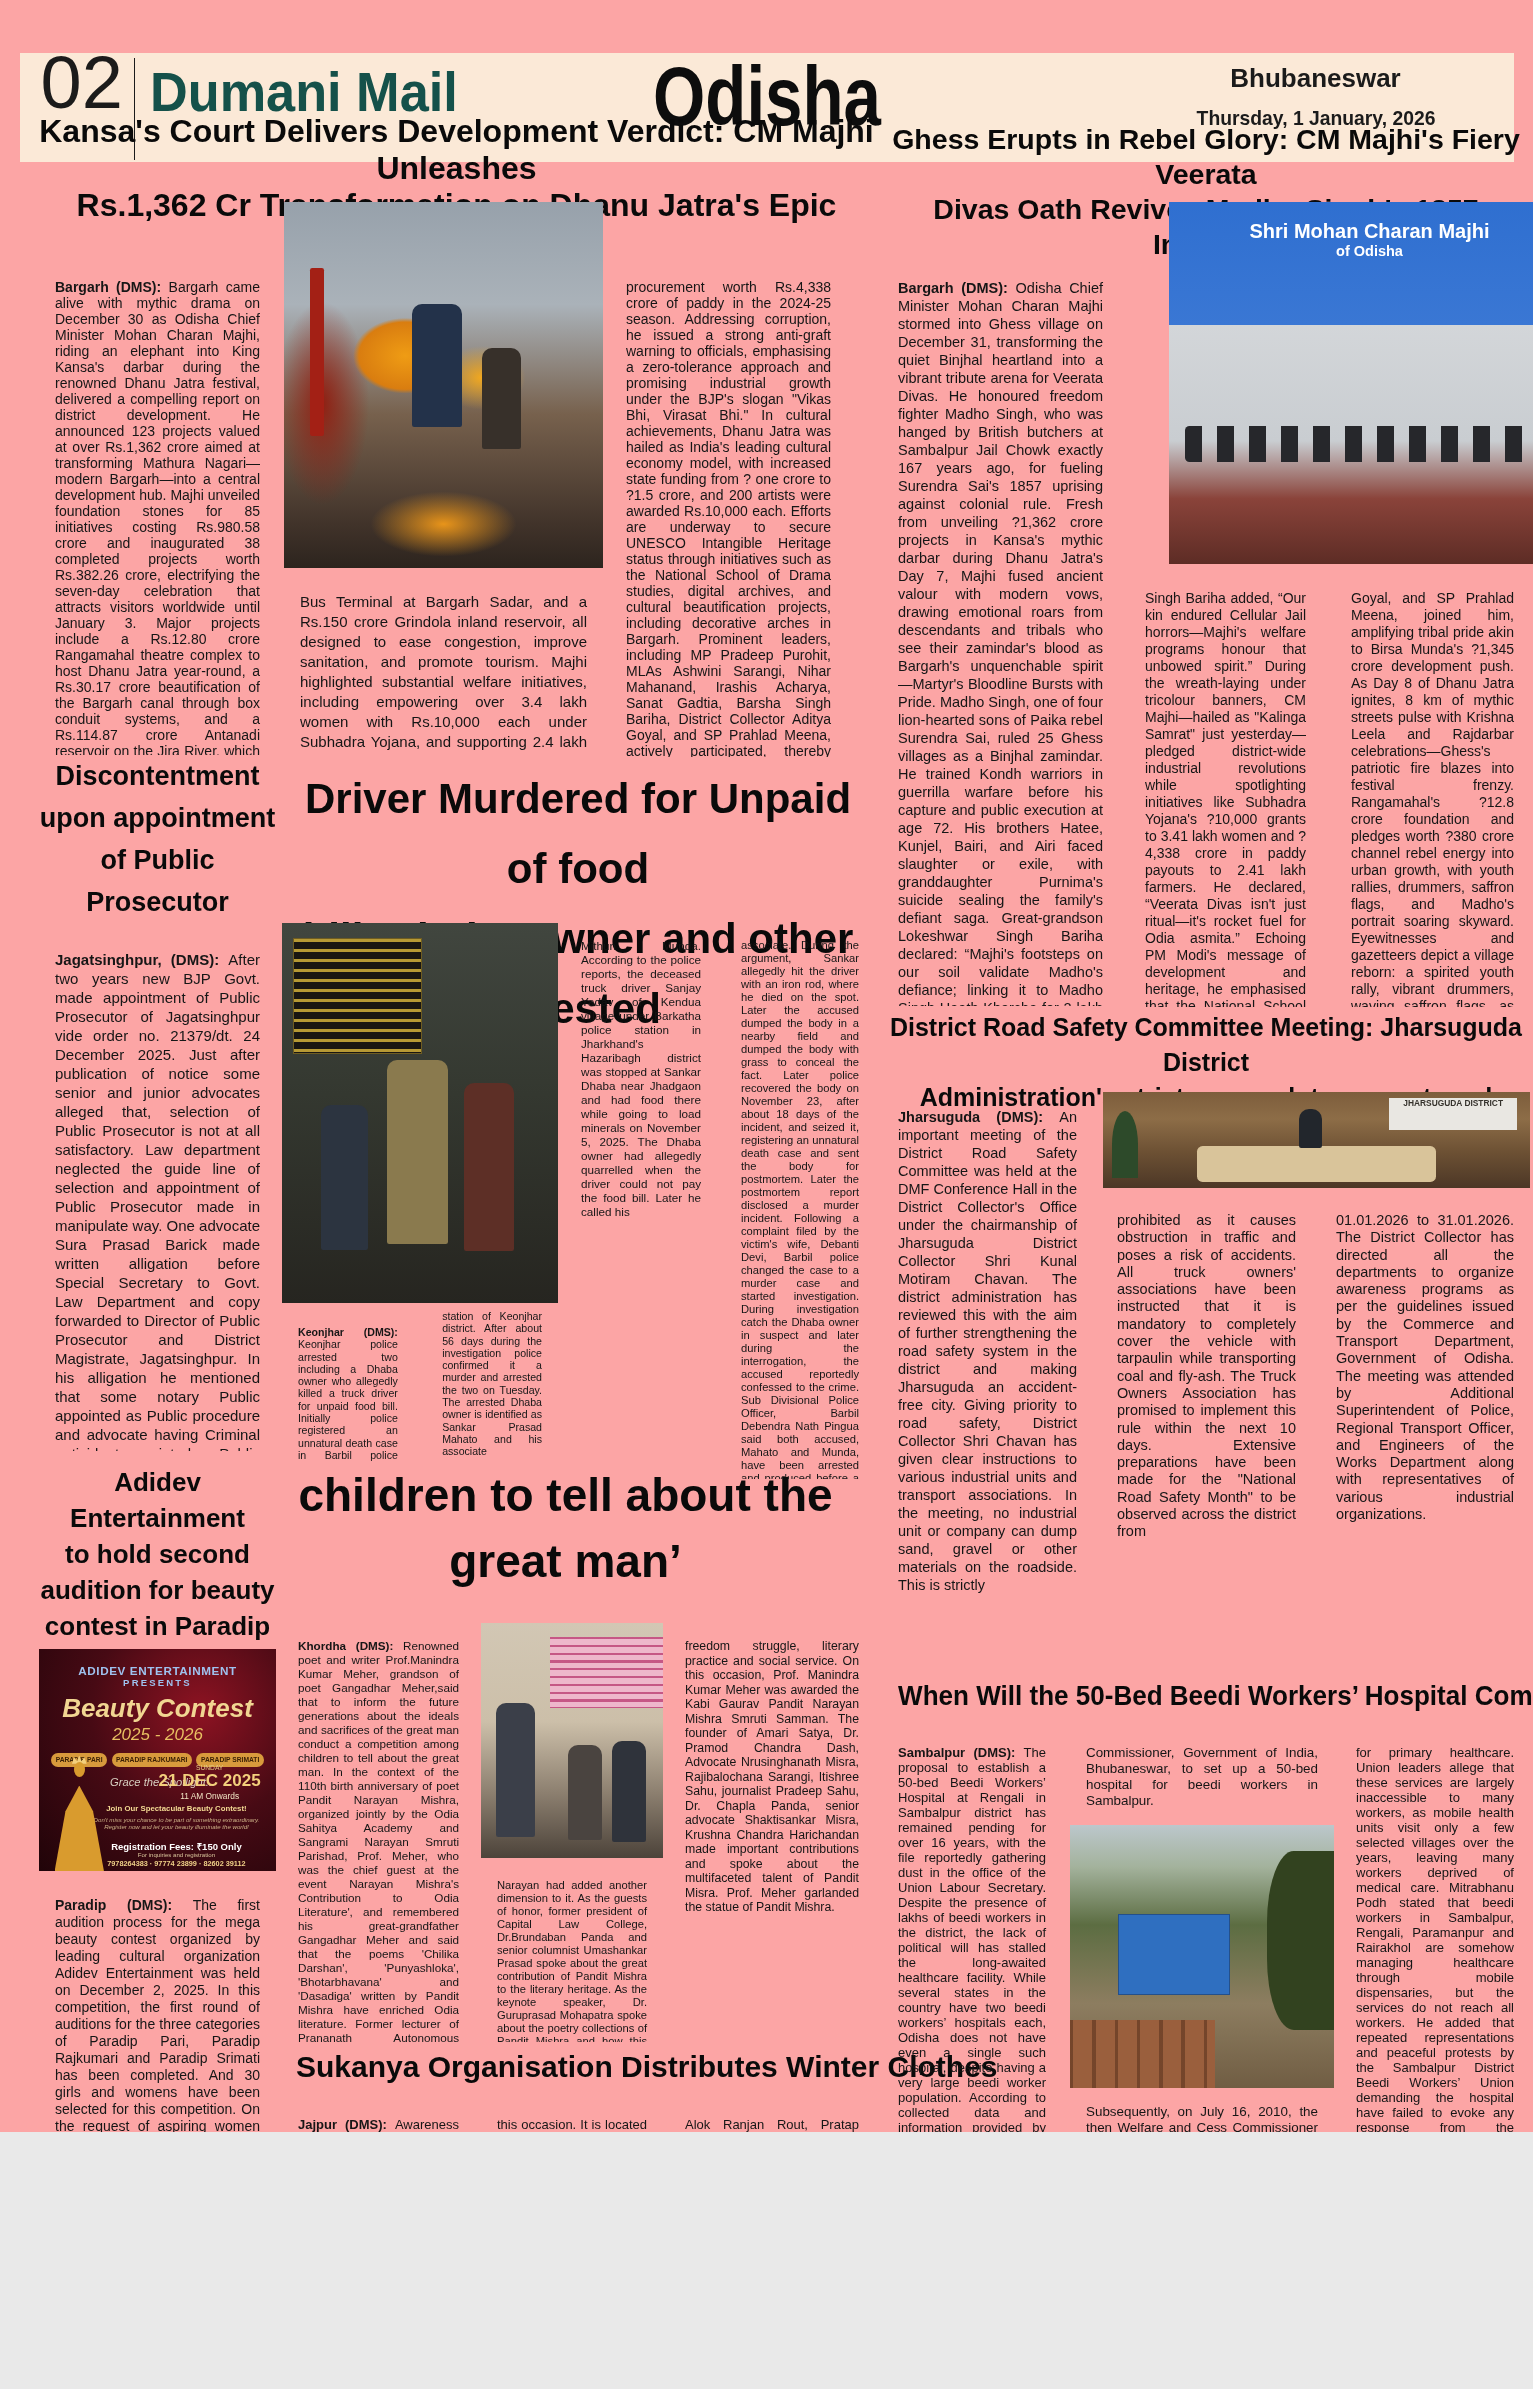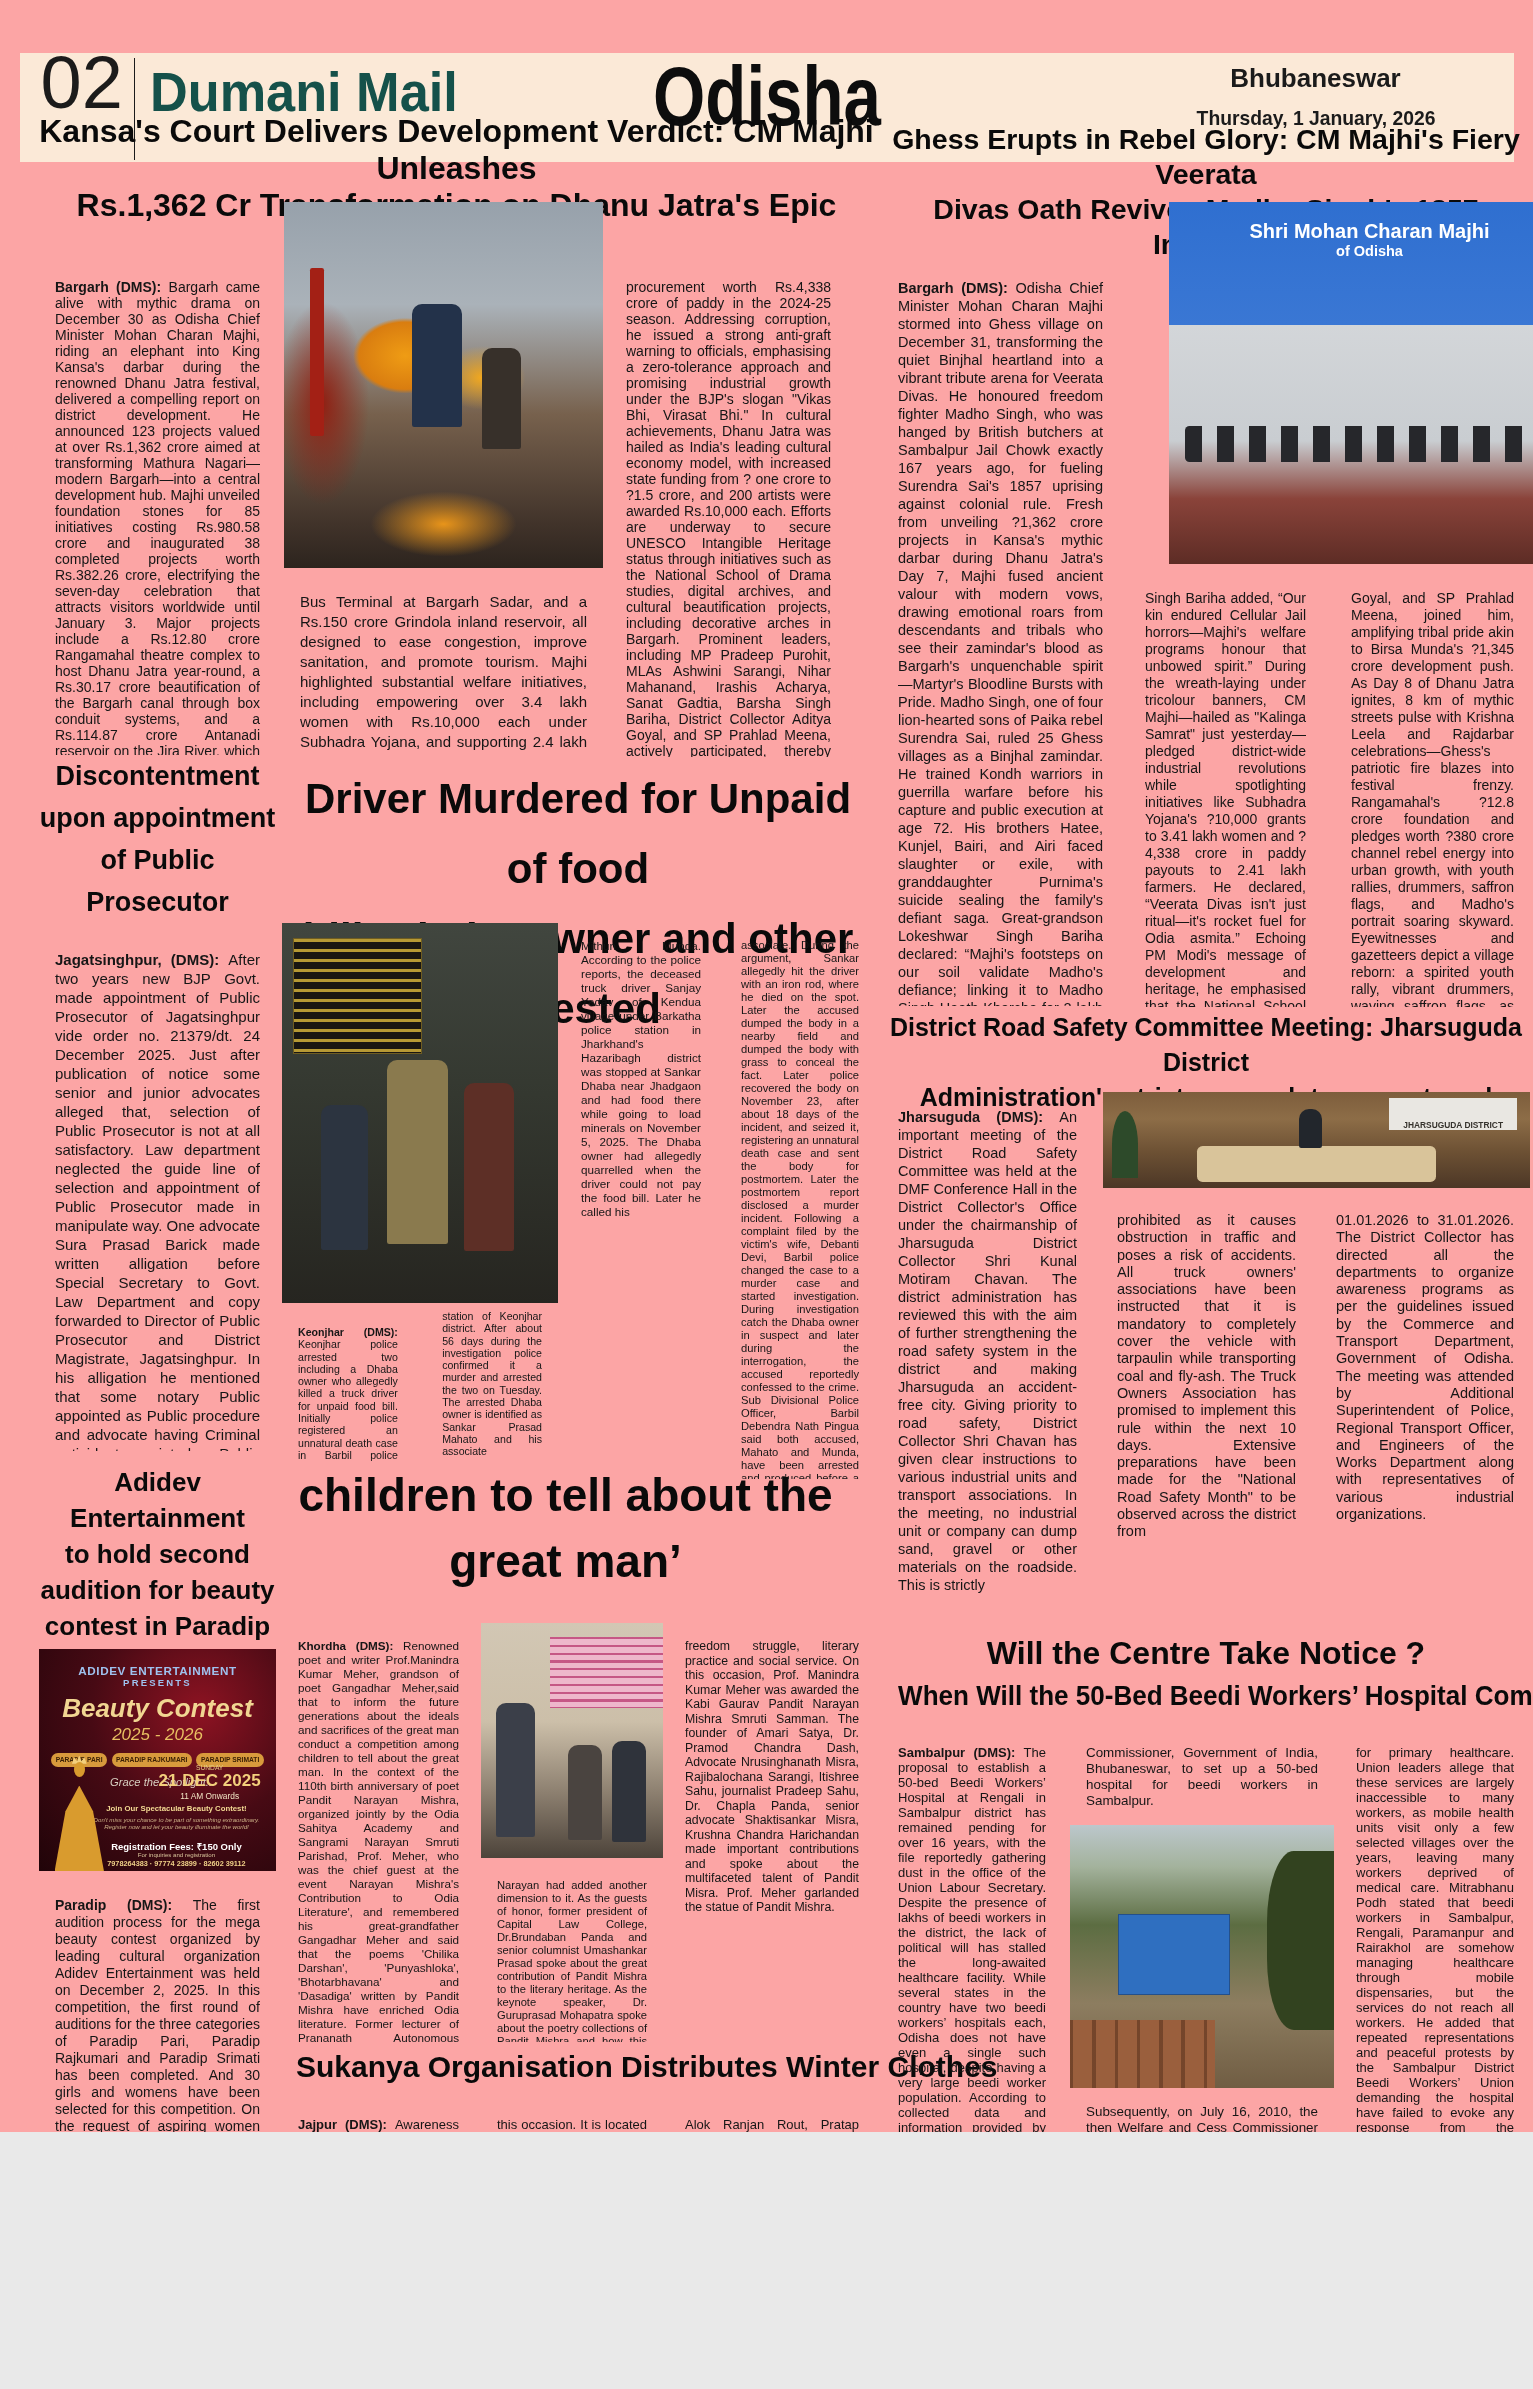--- a/index.html
+++ b/index.html
@@ -35,21 +35,21 @@
   .fig{position:absolute;border-radius:10px 10px 2.2px 2.2px;}
   .ph-ghess{background:linear-gradient(180deg,#2f6fd0 0%,#3a77d4 34%,#d3d6d9 34%,#c9cdd1 66%,#8a433a 82%,#5d2c25 100%);}
   .ghess-banner{position:absolute;left:10%;top:5%;width:80%;color:#ffffff;text-align:center;font-weight:bold;}
   .ghess-row{position:absolute;left:4%;top:62%;width:92%;height:36px;
       background:repeating-linear-gradient(90deg,#26272b 0 17px,rgba(0,0,0,0) 17px 32px);border-radius:4.5px;}
   .ph-driver{background:linear-gradient(180deg,#41463f 0%,#343830 45%,#262520 100%);}
   .driver-board{position:absolute;left:4%;top:4%;width:46%;height:30%;background:#191611;border:1.7px solid #6e5c22;
       background-image:repeating-linear-gradient(180deg,rgba(235,197,64,.75) 0 2.8px,rgba(0,0,0,0) 2.8px 10px);}
   .ph-road{background:linear-gradient(180deg,#7d5d3c 0%,#8d6d47 28%,#6d5134 62%,#4c3726 100%);}
   .road-banner{position:absolute;right:3%;top:6%;width:30%;height:34%;background:#e9e7e2;color:#35322c;
-      font-weight:bold;display:flex;align-items:flex-end;justify-content:center;}
+      font-weight:bold;display:flex;align-items:flex-start;justify-content:center;}
   .road-table{position:absolute;left:22%;bottom:6%;width:56%;height:38%;background:#d9c49a;border-radius:5.6px;}
   .ph-khordha{background:linear-gradient(180deg,#d2c7b4 0%,#ccbfa9 42%,#8d8070 72%,#4c433a 100%);}
   .kho-banner{position:absolute;right:0;top:6%;width:62%;height:30%;background:#eeb7cb;
       background-image:repeating-linear-gradient(180deg,rgba(176,36,96,.65) 0 2.2px,rgba(0,0,0,0) 2.2px 7.8px);}
   .ph-beedi{background:linear-gradient(180deg,#bcc7cc 0%,#a3b29c 16%,#5c6d42 38%,#8d7d60 68%,#705d43 100%);}
   .beedi-tarp{position:absolute;left:18%;top:34%;width:42%;height:30%;background:#2f6fc0;border:1.1px solid #24508a;}
   .beedi-brick{position:absolute;left:0;bottom:0;width:55%;height:26%;background:#9a5f3d;
       background-image:repeating-linear-gradient(90deg,rgba(60,30,15,.4) 0 3.4px,rgba(0,0,0,0) 3.4px 22.3px);}
   
   .poster{position:absolute;background:radial-gradient(circle at 68% 28%,#8d1322 0%,#470a14 48%,#200409 100%);
@@ -248,23 +248,20 @@
   <div class="col" style="left:282px;top:2101px;width:193px;height:264px;font-size:13px;line-height:15.6px;">
     <p><b class="dl">Jajpur (DMS):</b><span>Awareness camp,Dry food &amp; Distribution of winter clothes held in Guhiasala by "Sukanya " a pioneer social organisation in Dharmasala . Dr Rudra Narayan Prusty  attained as the Chief Guest and  inaugurated the camp. He spoked about different social awareness and distributed dry food and winter clothes on</span></p>
   </div>
   <div class="col" style="left:481px;top:2101px;width:182px;height:264px;font-size:13px;line-height:15.6px;">
     <p>this occasion. It is located at a short distance from Nagada. The common people here are facing various problems, there is a large communication in here  , no education, no food system, everything is in a state of disrepair. For why "Sukanya" reached here and supported its charity hand, distributed dry food and winter clothes to 40 families .</p>
   </div>
   <div class="col" style="left:669px;top:2101px;width:206px;height:264px;font-size:13px;line-height:15.6px;">
     <p>Alok Ranjan Rout, Pratap Raut, Rakesh Behera, Vikas Barik, Yashwant Dwibedi Parameswar Sahoo , Prakash Barik, Biswabijayee Nayak, Kadari Siddique,Sushanta  kumar Nayak,Debasish Sahoo and others were participated. President to the wing Sri Ajay Kumar Barik extended his Gratitude's to all for supporting in this mission.</p>
   </div>
 
-  <div class="abs hl" style="left:882px;top:1634px;width:648px;font-size:32px;line-height:39px;">
-    <span>Will the Centre Take Notice ?</span>
-  </div>
   <div class="abs hl" style="left:875px;top:1678px;width:659px;font-size:28px;line-height:35px;white-space:nowrap;transform:scaleX(.93);transform-origin:center;">
     <span>When Will the 50-Bed Beedi Workers’ Hospital Come Up in Rengali ?</span>
   </div>
   <div class="col" style="left:882px;top:1729px;width:180px;height:637px;font-size:13px;line-height:15px;">
     <p><b class="dl">Sambalpur (DMS):</b><span>The proposal to establish a 50-bed Beedi Workers’ Hospital at Rengali in Sambalpur district has remained pending for over 16 years, with the file reportedly gathering dust in the office of the Union Labour Secretary. Despite the presence of lakhs of beedi workers in the district, the lack of political will has stalled the long-awaited healthcare facility. While several states in the country have two beedi workers’ hospitals each, Odisha does not have even a single such hospital, despite having a very large beedi worker population. According to collected data and information provided by Mitrabhanu Podh, General Secretary of the Sambalpur District Beedi Workers’ Union, there are about 2.45 lakh registered beedi workers in Rengali, Paramanpur and Sambalpur urban areas alone. In addition, nearly 1.5 lakh unregistered workers are also engaged in beedi rolling. More than one lakh beedi workers reside in the Rengali block. Beedi rolling has a serious adverse impact on workers’ health, making proper medical facilities essential. To address this, a decision was taken on June 21, 2010, at a meeting of the Beedi Workers’ Welfare Fund Advisory Committee held at the office of the Welfare and Cess</span></p>
   </div>
   <div class="col" style="left:1070px;top:1729px;width:264px;height:637px;font-size:13.4px;line-height:16px;">
     <p>Commissioner, Government of India, Bhubaneswar, to set up a 50-bed hospital for beedi workers in Sambalpur.</p>
     <div class="photo ph-beedi" style="position:relative;width:264px;height:263px;margin:5.6px 0;">
       <div class="beedi-tarp"></div>

